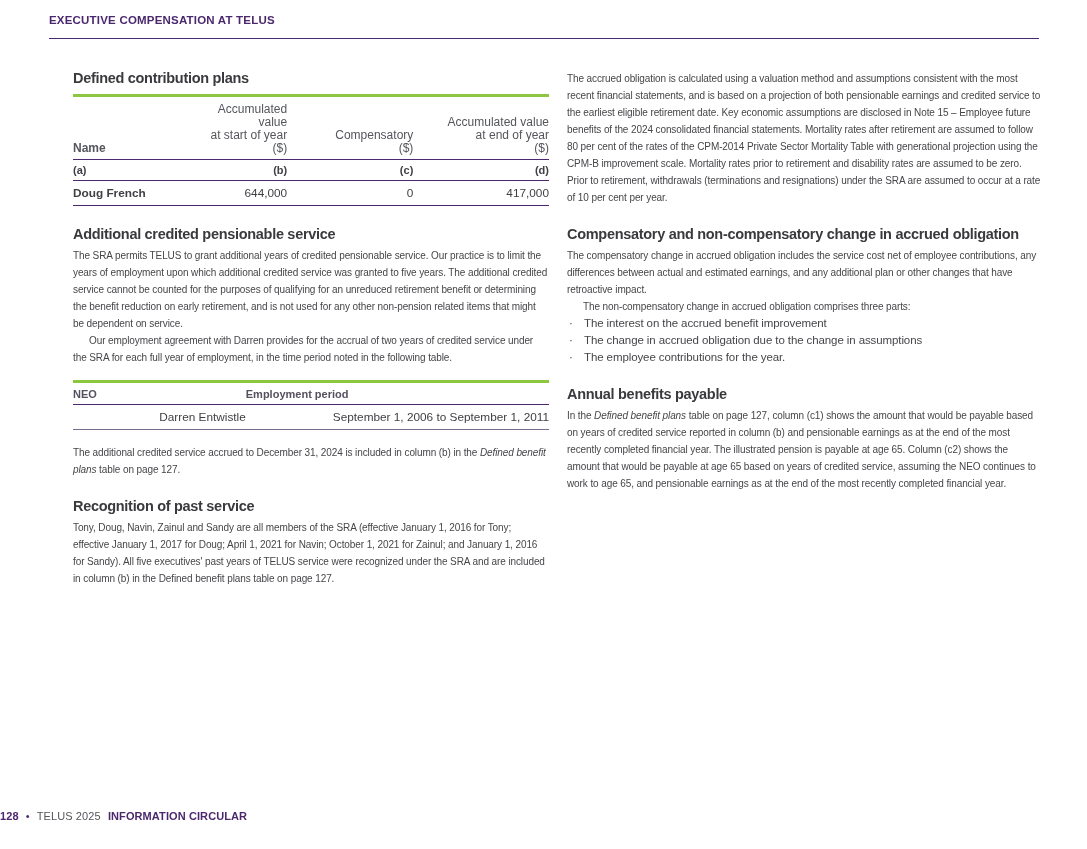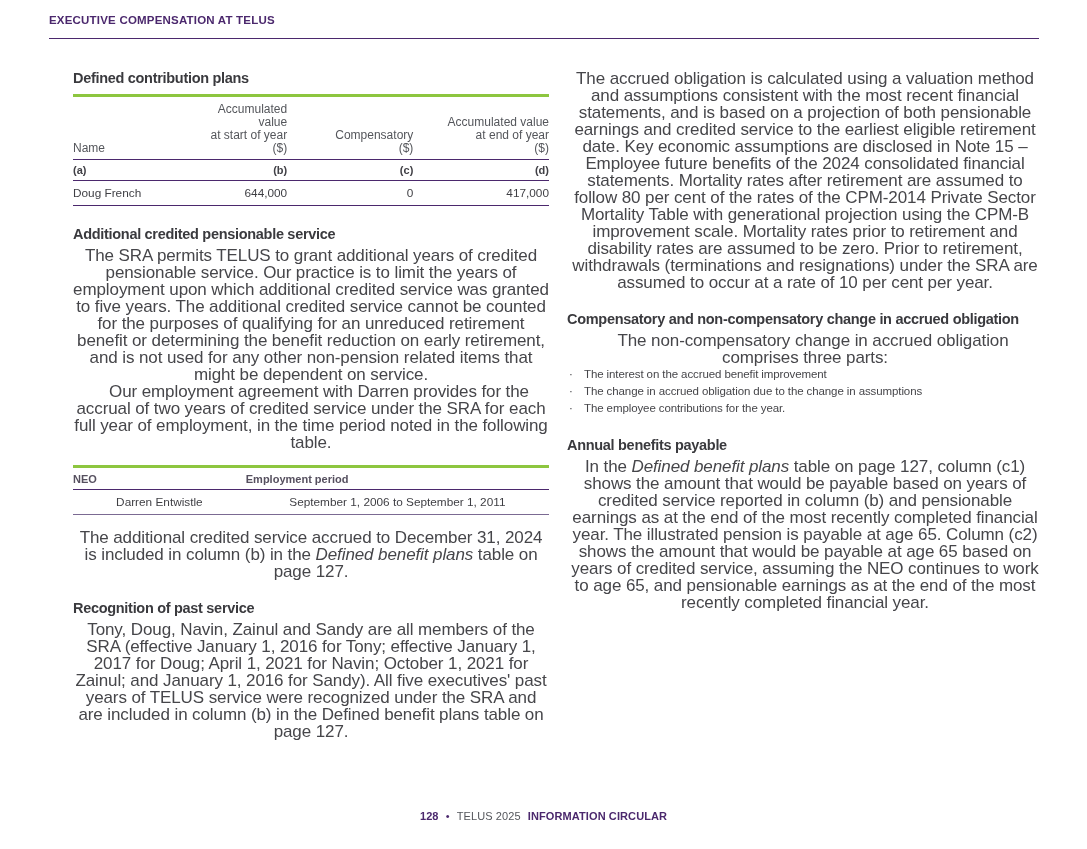--- a/index.html
+++ b/index.html
@@ -23,42 +23,42 @@
   .col { width: 476px; }
 
   .section { margin-top: 0; }
   .section + .section { margin-top: 20px; }
   h2.sec-head {
     margin: 0 0 5px 0;
     font-size: 14.5px; font-weight: bold; letter-spacing: -0.3px;
     color: #3a3a3e;
   }
   p.body {
-    margin: 0; font-size: 17px; line-height: 17px;
-    letter-spacing: -0.1px; color: #46464a; text-align: center;
+    margin: 0; font-size: 10px; line-height: 17px;
+    letter-spacing: -0.1px; color: #46464a;
   }
   p.indent { text-indent: 16px; }
   p.after-table { margin-top: 14px; }
   em.ital { font-style: italic; }
 
   
   table.dctab {
     width: 100%; border-collapse: collapse;
     border-top: 3px solid #8DC63F;
     margin-top: 8px;
   }
   table.dctab th {
     font-weight: normal; font-size: 12px; line-height: 13px;
     color: #54565B; vertical-align: bottom;
     padding: 6px 0 4px 0;
     border-bottom: 1.5px solid #4B286D;
   }
   table.dctab th .hline { display: block; }
   table.dctab th, table.dctab td { text-align: right; }
-  table.dctab th:first-child, table.dctab td:first-child { text-align: left; }
+  table.dctab th:first-child, table.dctab td:first-child { text-align: left; font-weight: bold; }
   table.dctab tr.letters td {
     font-weight: bold; font-size: 11px; color: #414046;
     padding: 4px 0; border-bottom: 1.5px solid #4B286D;
   }
   table.dctab tbody.data td {
     font-size: 11.8px; color: #3f3f44;
     padding: 5px 0; border-bottom: 1px solid #9A8FAC;
   }
   table.dctab tbody.data tr:last-child td { border-bottom: 1.5px solid #4B286D; }
 
@@ -67,40 +67,40 @@
     width: 100%; border-collapse: collapse;
     border-top: 3px solid #8DC63F;
     margin-top: 14px;
   }
   table.neotab th {
     text-align: left; font-weight: bold; font-size: 11px;
     color: #56505f; padding: 5px 0 4px 0;
     border-bottom: 1.5px solid #4B286D;
   }
   table.neotab td {
-    text-align: center; font-size: 11.8px; color: #3f3f44;
+    text-align: right; font-size: 11.8px; color: #3f3f44;
     padding: 5px 0; border-bottom: 1.2px solid #7b6a92;
   }
 
   
   ul.bullets { list-style: none; margin: 0; padding: 0; }
   ul.bullets li {
     position: relative; padding-left: 17px;
     font-size: 11.5px; line-height: 17px; letter-spacing: -0.1px;
   }
   ul.bullets .bullet-dot { position: absolute; left: 2px; top: 0; }
 
   .stray-dot {
     position: absolute; left: 294px; top: 87px;
     font-size: 11px; color: #414046;
   }
 
   .footer {
     position: absolute; top: 810px; left: 0; width: 100%;
-    text-align: center; font-size: 11px; letter-spacing: 0.1px;
+    text-align: left; font-size: 11px; letter-spacing: 0.1px;
     color: #54565B;
   }
   .footer .pgnum { font-weight: bold; color: #4B286D; }
   .footer .sep { color: #4B286D; margin: 0 4px; }
   .footer .pub { color: #54565B; margin-right: 4px; }
   .footer .pubbold { font-weight: bold; color: #4B286D; }
 </style>
 </head>
 <body>
 
@@ -197,20 +197,21 @@
   </div>
 
   <div class="col">
 
     <div class="section">
       <p class="body">The accrued obligation is calculated using a valuation method and assumptions consistent with the most recent financial statements, and is based on a projection of both pensionable earnings and credited service to the earliest eligible retirement date. Key economic assumptions are disclosed in Note 15 – Employee future benefits of the 2024 consolidated financial statements. Mortality rates after retirement are assumed to follow 80 per cent of the rates of the CPM-2014 Private Sector Mortality Table with generational projection using the CPM-B improvement scale. Mortality rates prior to retirement and disability rates are assumed to be zero. Prior to retirement, withdrawals (terminations and resignations) under the SRA are assumed to occur at a rate of 10 per cent per year.</p>
     </div>
 
     <div class="section">
       <h2 class="sec-head">Compensatory and non-compensatory change in accrued obligation</h2>
+      <p class="body">The compensatory change in accrued obligation includes the service cost net of employee contributions, any differences between actual and estimated earnings, and any additional plan or other changes that have retroactive impact.</p>
       <p class="body indent">The non-compensatory change in accrued obligation comprises three parts:</p>
       <ul class="bullets">
         <li><span class="bullet-dot">·</span><span>The interest on the accrued benefit improvement</span></li>
         <li><span class="bullet-dot">·</span><span>The change in accrued obligation due to the change in assumptions</span></li>
         <li><span class="bullet-dot">·</span><span>The employee contributions for the year.</span></li>
       </ul>
     </div>
 
     <div class="section">
       <h2 class="sec-head">Annual benefits payable</h2>

